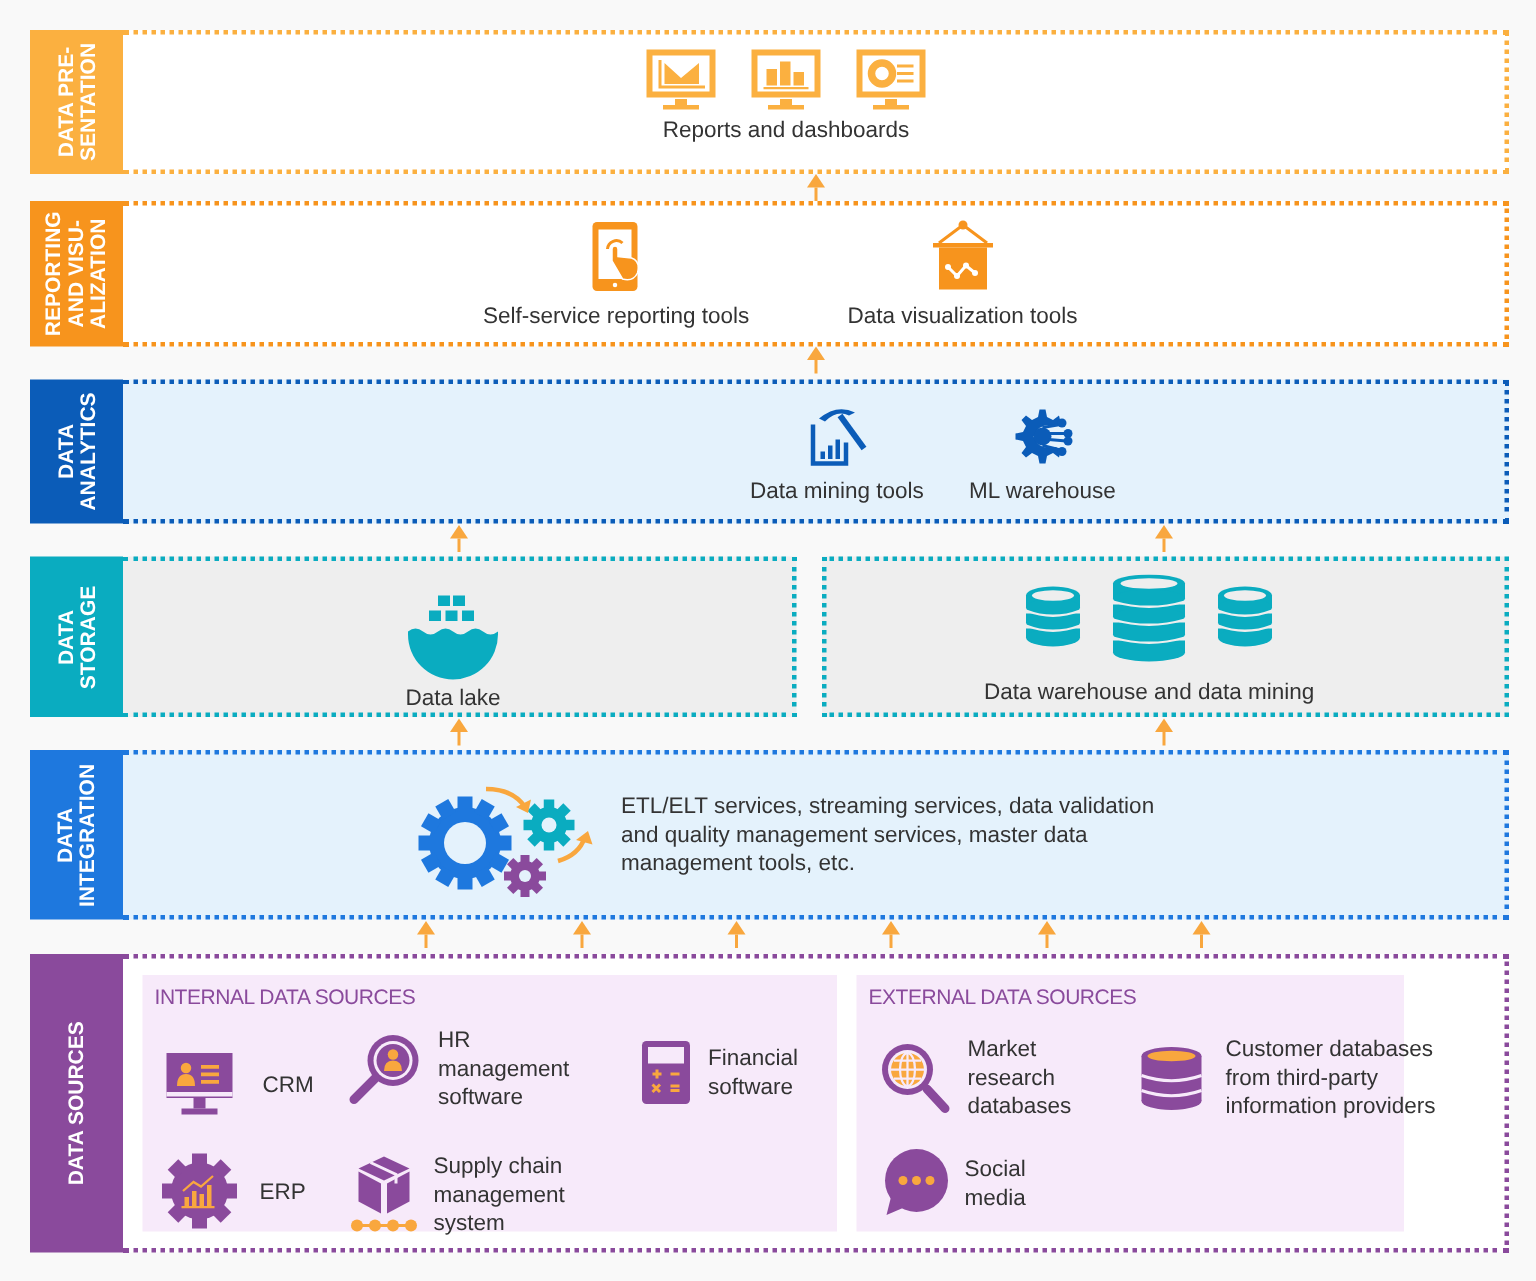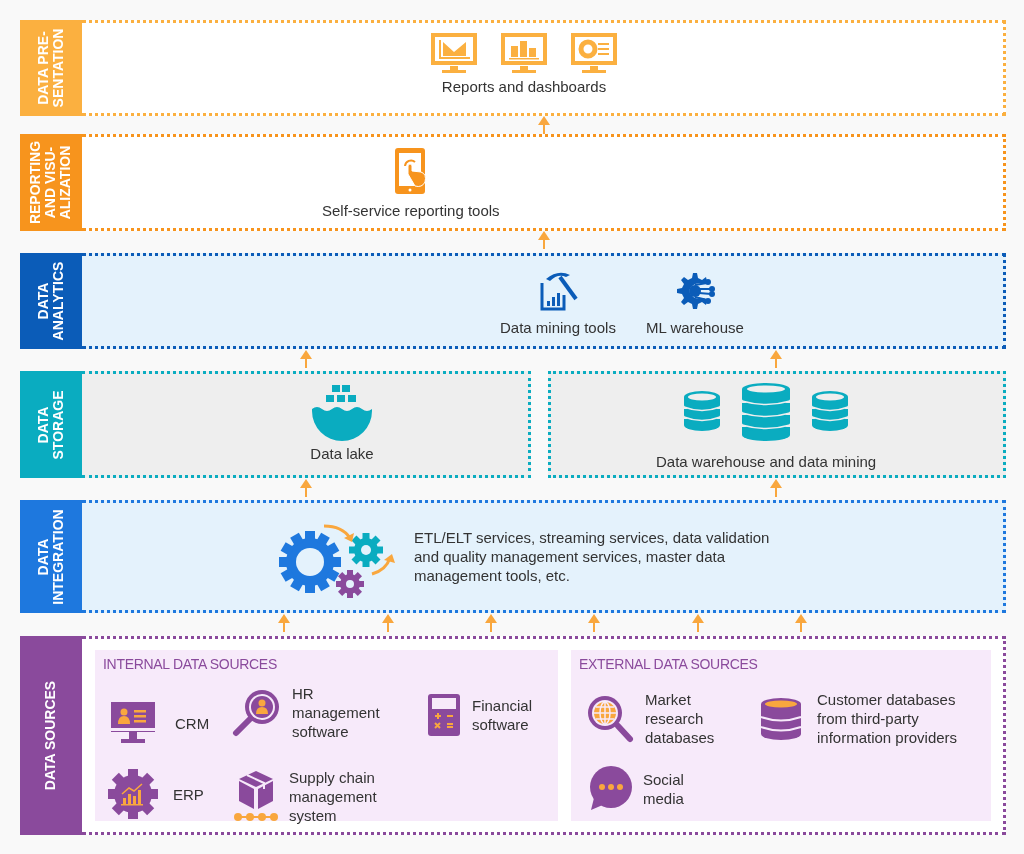--- a/index.html
+++ b/index.html
@@ -84,20 +84,34 @@
   <div class="item" style="left:302px;top:12px;">
     <svg width="48" height="50" viewBox="0 0 48 50">
       <rect x="8" y="2" width="30" height="46" rx="3" fill="#f7941d"></rect>
         <rect x="12" y="7" width="22" height="33" fill="#fff"></rect>
       <circle cx="23" cy="44" r="1.5" fill="#fff"></circle>
       <path d="M18 20 a6 6 0 0 1 10 -4" stroke="#f7941d" stroke-width="2" fill="none"></path>
       <path d="M21 28 L21 20 a2 2 0 0 1 4 0 L25 25 L34 26 Q40 28 38 36 Q35 42 28 40 Z" fill="#f7941d" stroke="#fff" stroke-width="1"></path>
     </svg>
     <div class="lbl">Self-service reporting tools</div>
   </div>
+  <div class="item" style="left:545px;top:12px;">
+    <svg width="48" height="50" viewBox="0 0 48 50">
+      <circle cx="24" cy="4" r="3" fill="#f7941d"></circle>
+      <path d="M24 4 L8 16 M24 4 L40 16" stroke="#f7941d" stroke-width="2"></path>
+      <rect x="4" y="16" width="40" height="3" fill="#f7941d"></rect>
+      <rect x="8" y="19" width="32" height="28" fill="#f7941d"></rect>
+      <path d="M14 32 L20 38 L26 31 L32 36" stroke="#fff" stroke-width="2" fill="none"></path>
+      <circle cx="14" cy="32" r="2" fill="#fff"></circle>
+        <circle cx="20" cy="38" r="2" fill="#fff"></circle>
+        <circle cx="26" cy="31" r="2" fill="#fff"></circle>
+        <circle cx="32" cy="36" r="2" fill="#fff"></circle>
+    </svg>
+    <div class="lbl">Data visualization tools</div>
+  </div>
 </div>
 
 <div class="arrow" style="left:538px;top:231px;"></div>
 
 <div class="layer" style="top:253px;height:96px;">
   <div class="side" style="background:#0b5cb8;">
     <span>DATA
 ANALYTICS</span>
   </div>
   <div class="box" style="border-color:#0b5cb8;background:#e4f2fc;"></div>
@@ -129,21 +143,21 @@
 <div class="arrow" style="left:300px;top:350px;"></div>
 <div class="arrow" style="left:770px;top:350px;"></div>
 
 <div class="layer" style="top:371px;height:107px;">
   <div class="side" style="background:#0aacc0;">
     <span>DATA
 STORAGE</span>
   </div>
   <div style="position:absolute;left:62px;top:0;width:449px;bottom:0;border-top:3px dotted #0aacc0;border-bottom:3px dotted #0aacc0;border-right:3px dotted #0aacc0;background:#eeeeee;"></div>
   <div style="position:absolute;left:528px;top:0;right:0;bottom:0;border:3px dotted #0aacc0;background:#eeeeee;"></div>
-  <div class="item" style="left:250px;top:12px;margin-left:40px;">
+  <div class="item" style="left:250px;top:24px;">
     <svg width="64" height="60" viewBox="0 0 64 60">
       <rect x="22" y="2" width="8" height="7" fill="#0aacc0"></rect>
         <rect x="32" y="2" width="8" height="7" fill="#0aacc0"></rect>
       <rect x="16" y="12" width="8" height="7" fill="#0aacc0"></rect>
         <rect x="27" y="12" width="8" height="7" fill="#0aacc0"></rect>
         <rect x="38" y="12" width="8" height="7" fill="#0aacc0"></rect>
       <path d="M2 26 Q7 22 12 26 Q17 30 22 26 Q27 22 32 26 Q37 30 42 26 Q47 22 52 26 Q57 30 62 26 L62 28 A30 30 0 0 1 2 28 Z" fill="#0aacc0"></path>
     </svg>
     <div class="lbl" style="margin-top:2px;">Data lake</div>
   </div>
@@ -355,21 +369,21 @@
           <circle cx="17" cy="48" r="4" fill="#f9a73e"></circle>
           <circle cx="29" cy="48" r="4" fill="#f9a73e"></circle>
           <circle cx="41" cy="48" r="4" fill="#f9a73e"></circle>
       </svg>
       <span class="txt">Supply chain
 management
 system</span>
     </div>
   </div>
 
-  <div class="src-panel" style="left:551px;top:14px;width:420px;height:171px;">
+  <div class="src-panel" style="left:551px;top:14px;width:365px;height:171px;">
     <div class="src-title">EXTERNAL DATA SOURCES</div>
     <div class="src-item" style="left:14px;top:40px;">
       <svg width="50" height="52" viewBox="0 0 50 52">
         <circle cx="20" cy="20" r="17" fill="#8a4a9c"></circle>
           <circle cx="20" cy="20" r="13" fill="#f7eafa"></circle>
         <circle cx="20" cy="20" r="11" fill="#f9a73e"></circle>
         <path d="M9 20 H31 M20 9 V31 M11 14 H29 M11 26 H29" stroke="#f7eafa" stroke-width="1.5"></path>
         <ellipse cx="20" cy="20" rx="5" ry="11" stroke="#f7eafa" stroke-width="1.5" fill="none"></ellipse>
         <path d="M33 33 L45 46" stroke="#8a4a9c" stroke-width="6" stroke-linecap="round"></path>
       </svg>

